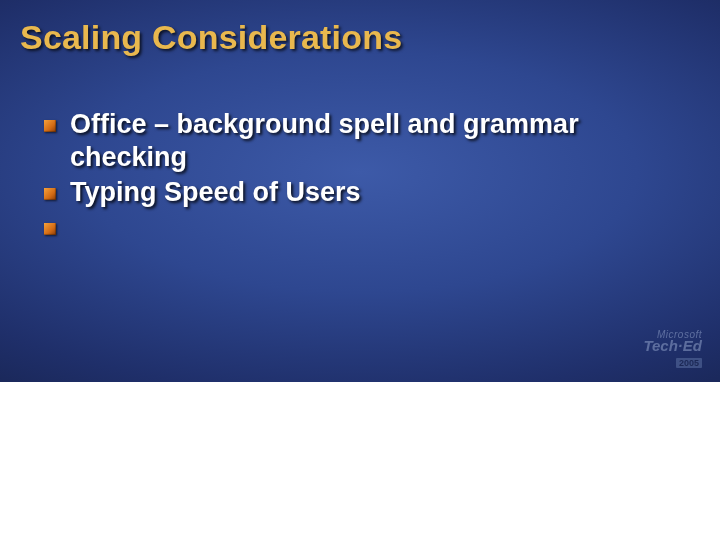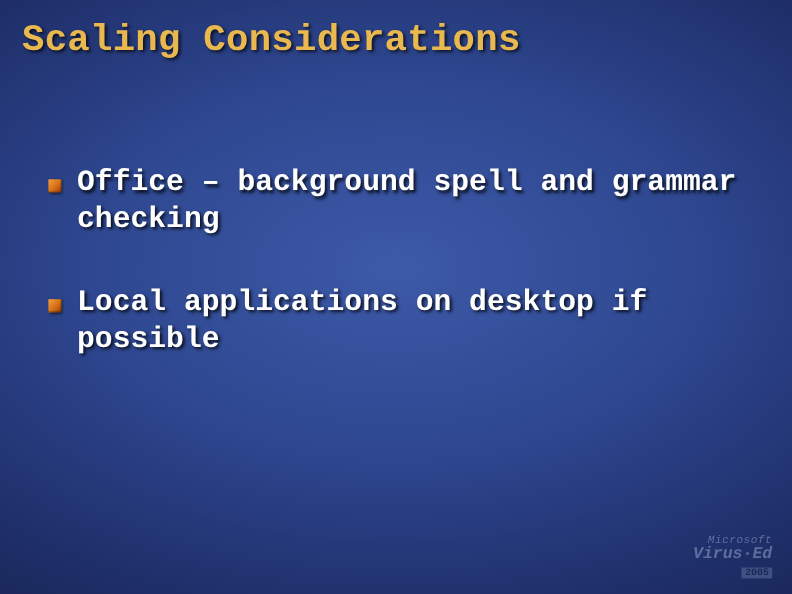--- a/index.html
+++ b/index.html
@@ -5,29 +5,28 @@
   html, body {
     margin: 0;
     padding: 0;
     width: 720px;
     height: 540px;
     overflow: hidden;
     font-family: Arial, Helvetica, sans-serif;
   }
   .slide {
     width: 720px;
-    height: 540px;
+    height: 382px;
     background: radial-gradient(ellipse 110% 90% at 50% 45%,
                 #3d5aa8 0%,
                 #2e4790 35%,
                 #1f2f6a 65%,
                 #111a3a 100%);
     position: relative;
     box-sizing: border-box;
-    font-family: Liberation Mono, monospace;
   }
   .title {
     position: absolute;
     top: 18px;
     left: 20px;
     font-size: 34px;
     font-weight: bold;
     color: #e9b84e;
     text-shadow: 2px 2px 3px rgba(0,0,0,0.7);
     letter-spacing: 0.2px;
@@ -35,21 +34,20 @@
   .body {
     position: absolute;
     top: 108px;
     left: 44px;
     right: 30px;
   }
   .bullet-row {
     display: flex;
     align-items: flex-start;
     margin-bottom: 2px;
-    margin-top: 43px;
   }
   .bullet {
     flex: 0 0 auto;
     width: 12px;
     height: 12px;
     margin-top: 12px;
     margin-right: 14px;
     background: linear-gradient(135deg, #f7a13a 0%, #d26a14 60%, #8a3c08 100%);
     box-shadow: 1px 1px 2px rgba(0,0,0,0.6), inset -1px -1px 1px rgba(0,0,0,0.3);
   }
@@ -98,23 +96,26 @@
 
   <div class="title">Scaling Considerations</div>
 
   <div class="body">
     <div class="bullet-row">
       <div class="bullet"></div>
       <div class="bullet-text">Office – background spell and grammar checking</div>
     </div>
     <div class="bullet-row">
       <div class="bullet"></div>
-      <div class="bullet-text">Local applications on desktop if possible</div>
+      <div class="bullet-text">Typing Speed of Users</div>
+    </div>
+    <div class="bullet-row">
+      <div class="bullet"></div>
     </div>
   </div>
 
   <div class="footer">
     <div class="ms">Microsoft</div>
-    <div class="teched">Virus·Ed</div>
+    <div class="teched">Tech·Ed</div>
     <div><span class="year">2005</span></div>
   </div>
 
 </div>
 
 </body></html>

